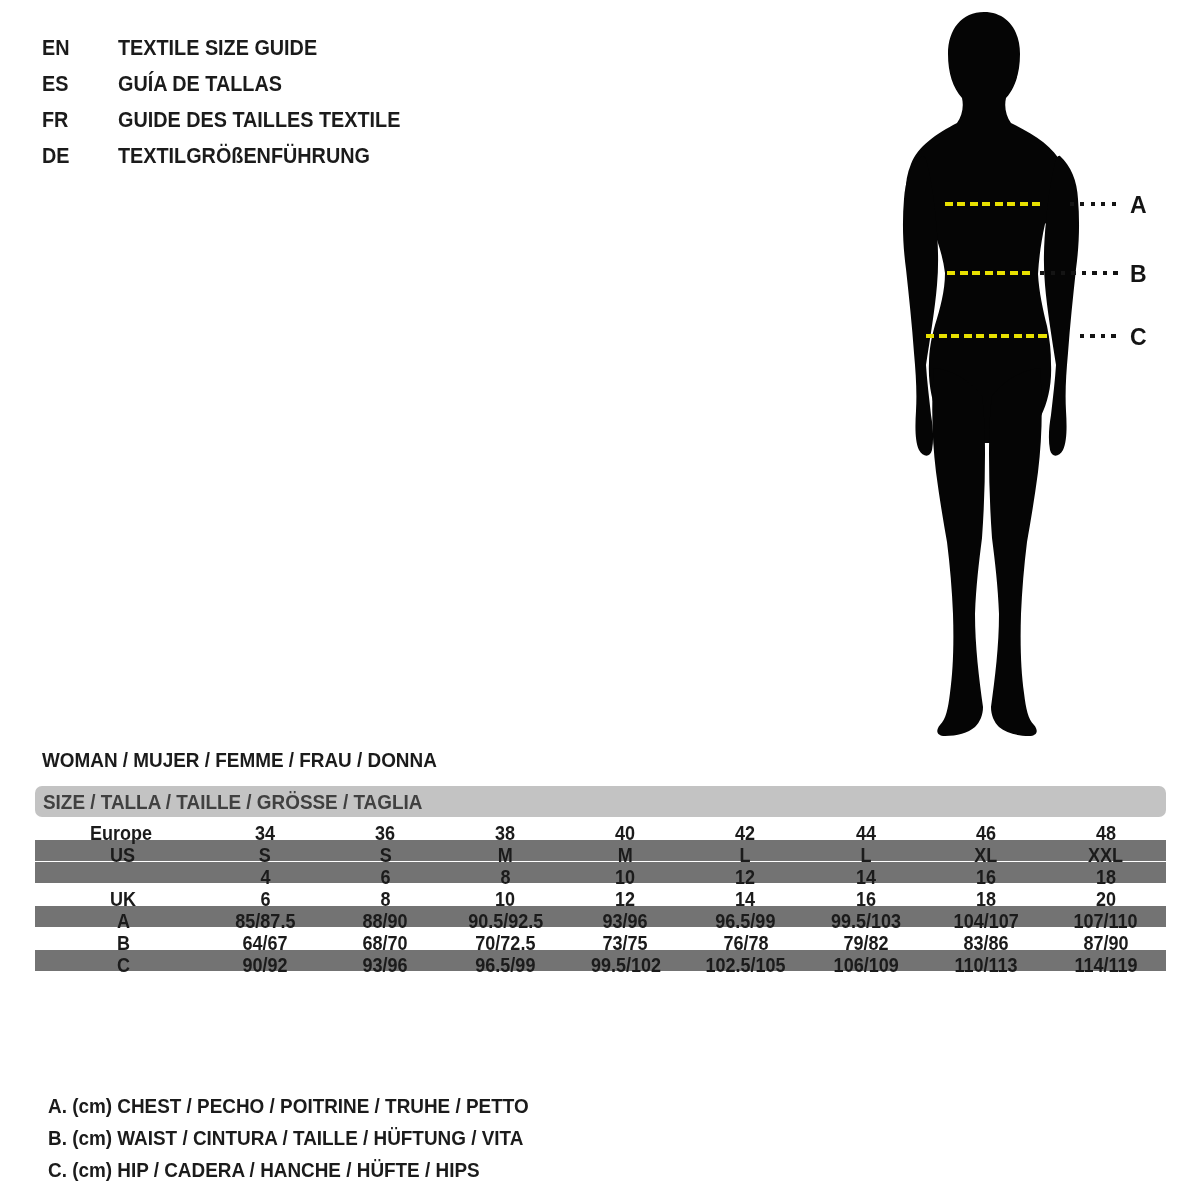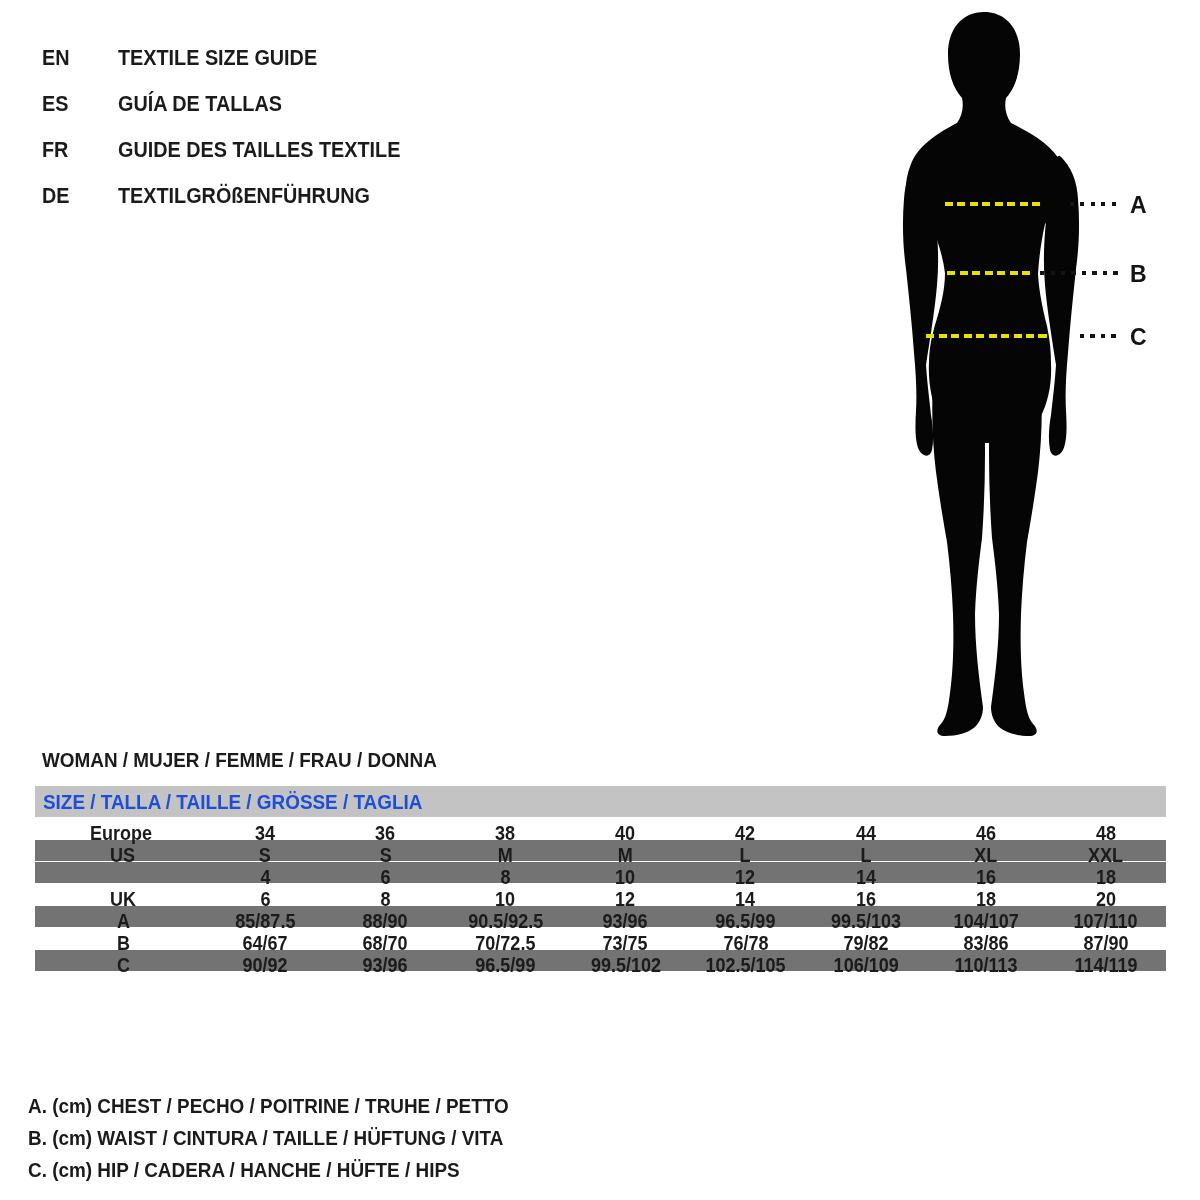--- a/index.html
+++ b/index.html
@@ -9,50 +9,50 @@
     font-family:"Liberation Sans", sans-serif;
     font-weight:bold;
     color:#1b1b1b;
     -webkit-font-smoothing:antialiased;
   }
   .cx { display:inline-block; transform:scaleX(0.9); transform-origin:0 50%; white-space:nowrap; letter-spacing:0; }
   .cxc { display:inline-block; transform:scaleX(0.9); transform-origin:50% 50%; white-space:nowrap; }
 
   
   #language-list { position:absolute; left:42px; top:30px; }
-  .lang-row { height:36px; line-height:36px; font-size:22px;margin-top:10px; }
+  .lang-row { height:36px; line-height:36px; font-size:22px; }
   .lang-code { display:inline-block; width:76px; }
 
   
   #figure-wrap { position:absolute; left:890px; top:10px; width:200px; height:730px; }
   #figure-wrap svg { display:block; width:200px; height:730px; }
 
   
   .measure-line { position:absolute; left:900px; width:270px; height:20px; }
   .dash-yellow { position:absolute; top:7px; height:4px;
     background:repeating-linear-gradient(90deg, var(--yellow) 0 8px, transparent 8px 12.5px); }
   .dash-black { position:absolute; top:7px; height:4px;
     background:repeating-linear-gradient(90deg, #141414 0 4px, transparent 4px 10.5px); }
   .measure-letter { position:absolute; top:-3px; font-size:23px; color:#141414; }
 
   
   #gender-heading { position:absolute; left:42px; top:736px; font-size:21px;margin-top:12px; }
 
   
   #size-table { position:absolute; left:35px; top:786px; width:1131px; }
   #table-header { height:31px; line-height:31px; background:#c3c3c3; padding-left:8px;
-    font-size:21px; color:#1d4ed8; margin-bottom:1px; }
+    font-size:21px; color:#404040; margin-bottom:1px;border-radius:7px; }
   .trow { display:grid; grid-template-columns:170px repeat(8, 1fr); height:21px; line-height:31px;
     margin-bottom:1px; font-size:20px; }
   .trow.shaded { background:#737373; }
   .tlabel { text-align:left; padding-left:8px; }
   .tcell { text-align:center; }
 
   
-  #legend { position:absolute; left:28px; top:1090px; }
+  #legend { position:absolute; left:48px; top:1090px; }
   .legend-line { height:32px; line-height:32px; font-size:21px; }
 </style>
 </head>
 <body style="--yellow: #e8e000;">
 
 <div id="language-list">
   <div class="lang-row">
     <span class="lang-code"><span class="cx">EN</span></span><span class="cx">TEXTILE SIZE GUIDE</span>
   </div>
   <div class="lang-row">

